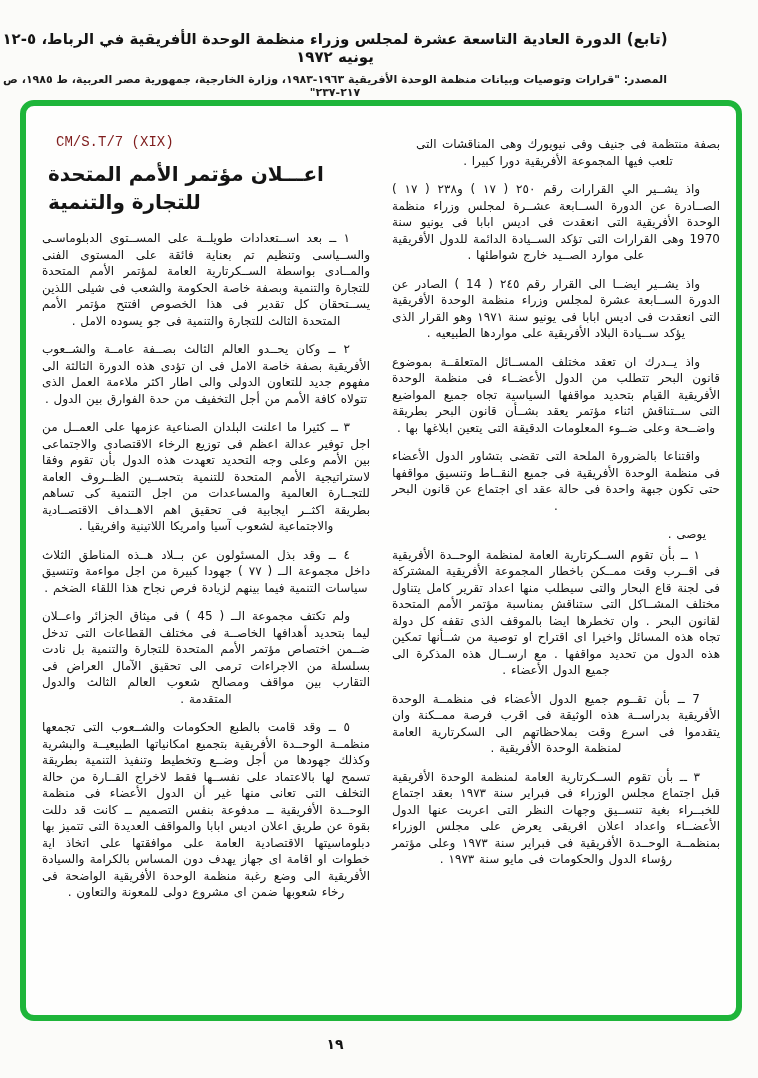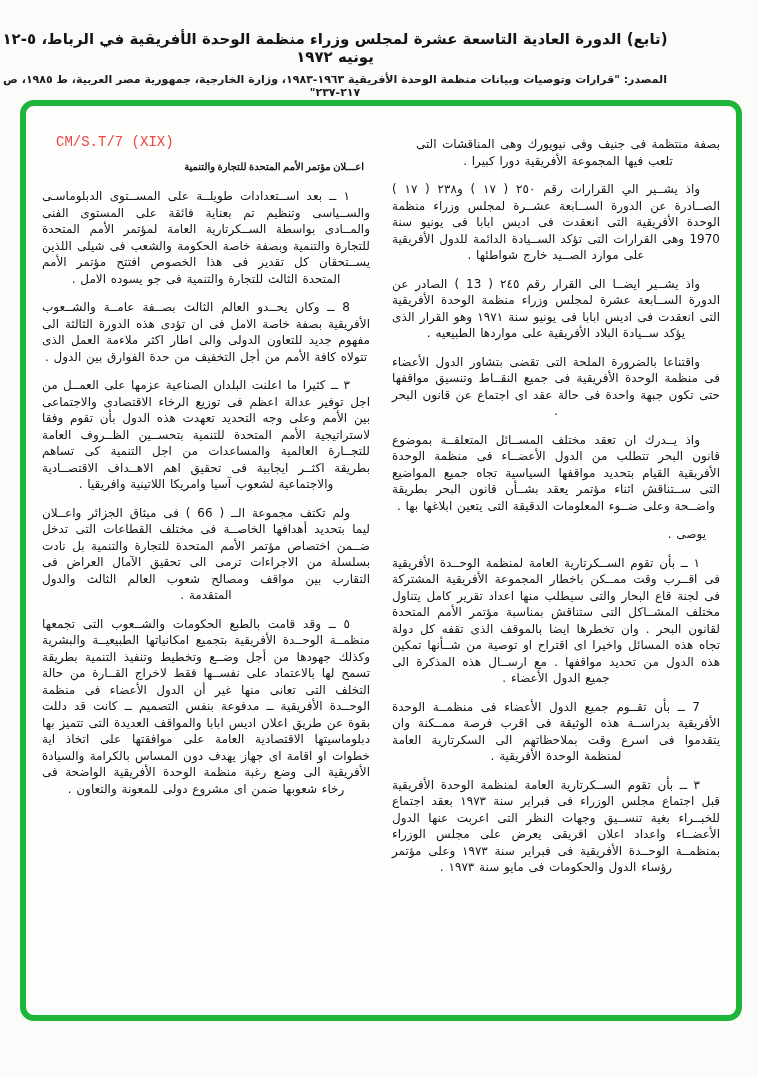--- a/index.html
+++ b/index.html
@@ -48,48 +48,47 @@
     gap: 22px;
     height: 100%;
   }
   .col { width: 342px; direction: rtl; }
 
   .doc-code {
     direction: ltr;
     text-align: left;
     font-family: "Liberation Mono", "DejaVu Sans Mono", monospace;
     font-size: 14px;
-    color: #ef4444;
+    color: #7f1d1d;
     padding-left: 14px;
     margin-top: 14px;
   }
   .col-title {
     font-weight: bold;
-    font-size: 10px;
-    text-align: right;
+    font-size: 20px;
+    text-align: left;
     margin: 10px 6px 14px 6px;
     line-height: 1.4;
-    font-family: Liberation Serif, serif;
   }
 
   .col p {
     font-size: 12px;
     line-height: 16.5px;
     text-align: justify;
     text-align-last: center;
     text-indent: 20px;
     margin-bottom: 12px;
     word-spacing: 1px;
   }
   .col p.lead-in { text-indent: 0; margin-left: 24px; }       
   .col p.recommend {
     text-align: right;
     text-align-last: right;
     text-indent: 14px;
-    margin-bottom: 12px;
+    margin-bottom: 4px;
   }
   .col-right { padding-top: 16px; }
 
   
   .page-number {
     position: absolute;
     left: 0; right: 0;
     top: 1036px;
     text-align: center;
     font-size: 14px;
@@ -107,35 +106,37 @@
     <div class="h2">المصدر: "قرارات وتوصيات وبيانات منظمة الوحدة الأفريقية ١٩٦٣-١٩٨٣، وزارة الخارجية، جمهورية مصر العربية، ط ١٩٨٥، ص ٢١٧-٢٣٧"</div>
   </div>
 
   <div class="frame" style="border-color: rgb(30, 181, 58);">
     <div class="columns">
 
       <div class="col col-left">
         <div class="doc-code">CM/S.T/7 (XIX)</div>
         <div class="col-title">اعـــلان مؤتمر الأمم المتحدة للتجارة والتنمية</div>
         <p>١ ــ بعد اســتعدادات طويلــة على المســتوى الدبلوماسـى والســياسى وتنظيم تم بعناية فائقة على المستوى الفنى والمــادى بواسطة الســكرتارية العامة لمؤتمر الأمم المتحدة للتجارة والتنمية وبصفة خاصة الحكومة والشعب فى شيلى اللذين يســتحقان كل تقدير فى هذا الخصوص افتتح مؤتمر الأمم المتحدة الثالث للتجارة والتنمية فى جو يسوده الامل .</p>
-        <p>8 ــ وكان يحــدو العالم الثالث بصــفة عامــة والشــعوب الأفريقية بصفة خاصة الامل فى ان تؤدى هذه الدورة الثالثة الى مفهوم جديد للتعاون الدولى والى اطار اكثر ملاءمة العمل الذى تتولاه كافة الأمم من أجل التخفيف من حدة الفوارق بين الدول .</p>
+        <p>٢ ــ وكان يحــدو العالم الثالث بصــفة عامــة والشــعوب الأفريقية بصفة خاصة الامل فى ان تؤدى هذه الدورة الثالثة الى مفهوم جديد للتعاون الدولى والى اطار اكثر ملاءمة العمل الذى تتولاه كافة الأمم من أجل التخفيف من حدة الفوارق بين الدول .</p>
         <p>٣ ــ كثيرا ما اعلنت البلدان الصناعية عزمها على العمــل من اجل توفير عدالة اعظم فى توزيع الرخاء الاقتصادى والاجتماعى بين الأمم وعلى وجه التحديد تعهدت هذه الدول بأن تقوم وفقا لاستراتيجية الأمم المتحدة للتنمية بتحســين الظــروف العامة للتجــارة العالمية والمساعدات من اجل التنمية كى تساهم بطريقة اكثــر ايجابية فى تحقيق اهم الاهــداف الاقتصــادية والاجتماعية لشعوب آسيا وامريكا اللاتينية وافريقيا .</p>
-        <p>ولم تكتف مجموعة الــ ( 66 ) فى ميثاق الجزائر واعــلان ليما بتحديد أهدافها الخاصــة فى مختلف القطاعات التى تدخل ضــمن اختصاص مؤتمر الأمم المتحدة للتجارة والتنمية بل نادت بسلسلة من الاجراءات ترمى الى تحقيق الآمال العراض فى التقارب بين مواقف ومصالح شعوب العالم الثالث والدول المتقدمة .</p>
+        <p>٤ ــ وقد بذل المسئولون عن بــلاد هــذه المناطق الثلاث داخل مجموعة الــ ( ٧٧ ) جهودا كبيرة من اجل مواءمة وتنسيق سياسات التنمية فيما بينهم لزيادة فرص نجاح هذا اللقاء الضخم .</p>
+        <p>ولم تكتف مجموعة الــ ( 45 ) فى ميثاق الجزائر واعــلان ليما بتحديد أهدافها الخاصــة فى مختلف القطاعات التى تدخل ضــمن اختصاص مؤتمر الأمم المتحدة للتجارة والتنمية بل نادت بسلسلة من الاجراءات ترمى الى تحقيق الآمال العراض فى التقارب بين مواقف ومصالح شعوب العالم الثالث والدول المتقدمة .</p>
         <p>٥ ــ وقد قامت بالطبع الحكومات والشــعوب التى تجمعها منظمــة الوحــدة الأفريقية بتجميع امكانياتها الطبيعيــة والبشرية وكذلك جهودها من أجل وضــع وتخطيط وتنفيذ التنمية بطريقة تسمح لها بالاعتماد على نفســها فقط لاخراج القــارة من حالة التخلف التى تعانى منها غير أن الدول الأعضاء فى منظمة الوحــدة الأفريقية ــ مدفوعة بنفس التصميم ــ كانت قد دللت بقوة عن طريق اعلان اديس ابابا والمواقف العديدة التى تتميز بها دبلوماسيتها الاقتصادية العامة على موافقتها على اتخاذ اية خطوات او اقامة اى جهاز يهدف دون المساس بالكرامة والسيادة الأفريقية الى وضع رغبة منظمة الوحدة الأفريقية الواضحة فى رخاء شعوبها ضمن اى مشروع دولى للمعونة والتعاون .</p>
       </div>
 
       <div class="col col-right">
         <p class="lead-in">بصفة منتظمة فى جنيف وفى نيويورك وهى المناقشات التى تلعب فيها المجموعة الأفريقية دورا كبيرا .</p>
         <p>واذ يشــير الي القرارات رقم ٢٥٠ ( ١٧ ) و٢٣٨ ( ١٧ ) الصــادرة عن الدورة الســابعة عشــرة لمجلس وزراء منظمة الوحدة الأفريقية التى انعقدت فى اديس ابابا فى يونيو سنة 1970 وهى القرارات التى تؤكد الســيادة الدائمة للدول الأفريقية على موارد الصــيد خارج شواطئها .</p>
-        <p>واذ يشــير ايضــا الى القرار رقم ٢٤٥ ( 13 ) الصادر عن الدورة الســابعة عشرة لمجلس وزراء منظمة الوحدة الأفريقية التى انعقدت فى اديس ابابا فى يونيو سنة ١٩٧١ وهو القرار الذى يؤكد ســيادة البلاد الأفريقية على مواردها الطبيعيه .</p>
+        <p>واذ يشــير ايضــا الى القرار رقم ٢٤٥ ( 14 ) الصادر عن الدورة الســابعة عشرة لمجلس وزراء منظمة الوحدة الأفريقية التى انعقدت فى اديس ابابا فى يونيو سنة ١٩٧١ وهو القرار الذى يؤكد ســيادة البلاد الأفريقية على مواردها الطبيعيه .</p>
+        <p>واذ يــدرك ان تعقد مختلف المســائل المتعلقــة بموضوع قانون البحر تتطلب من الدول الأعضــاء فى منظمة الوحدة الأفريقية القيام بتحديد مواقفها السياسية تجاه جميع المواضيع التى ســتناقش اثناء مؤتمر يعقد بشــأن قانون البحر بطريقة واضــحة وعلى ضــوء المعلومات الدقيقة التى يتعين ابلاغها بها .</p>
         <p>واقتناعا بالضرورة الملحة التى تقضى بتشاور الدول الأعضاء فى منظمة الوحدة الأفريقية فى جميع النقــاط وتنسيق مواقفها حتى تكون جبهة واحدة فى حالة عقد اى اجتماع عن قانون البحر .</p>
-        <p>واذ يــدرك ان تعقد مختلف المســائل المتعلقــة بموضوع قانون البحر تتطلب من الدول الأعضــاء فى منظمة الوحدة الأفريقية القيام بتحديد مواقفها السياسية تجاه جميع المواضيع التى ســتناقش اثناء مؤتمر يعقد بشــأن قانون البحر بطريقة واضــحة وعلى ضــوء المعلومات الدقيقة التى يتعين ابلاغها بها .</p>
         <p class="recommend">يوصى .</p>
         <p>١ ــ بأن تقوم الســكرتارية العامة لمنظمة الوحــدة الأفريقية فى اقــرب وقت ممــكن باخطار المجموعة الأفريقية المشتركة فى لجنة قاع البحار والتى سيطلب منها اعداد تقرير كامل يتناول مختلف المشــاكل التى ستناقش بمناسبة مؤتمر الأمم المتحدة لقانون البحر . وان تخطرها ايضا بالموقف الذى تقفه كل دولة تجاه هذه المسائل واخيرا اى اقتراح او توصية من شــأنها تمكين هذه الدول من تحديد مواقفها . مع ارســال هذه المذكرة الى جميع الدول الأعضاء .</p>
         <p>7 ــ بأن تقــوم جميع الدول الأعضاء فى منظمــة الوحدة الأفريقية بدراســة هذه الوثيقة فى اقرب فرصة ممــكنة وان يتقدموا فى اسرع وقت بملاحظاتهم الى السكرتارية العامة لمنظمة الوحدة الأفريقية .</p>
         <p>٣ ــ بأن تقوم الســكرتارية العامة لمنظمة الوحدة الأفريقية قبل اجتماع مجلس الوزراء فى فبراير سنة ١٩٧٣ بعقد اجتماع للخبــراء بغية تنســيق وجهات النظر التى اعربت عنها الدول الأعضــاء واعداد اعلان افريقى يعرض على مجلس الوزراء بمنظمــة الوحــدة الأفريقية فى فبراير سنة ١٩٧٣ وعلى مؤتمر رؤساء الدول والحكومات فى مايو سنة ١٩٧٣ .</p>
       </div>
 
     </div>
   </div>
 
+  <div class="page-number">١٩</div>
 
 </div>
 
 </body></html>

